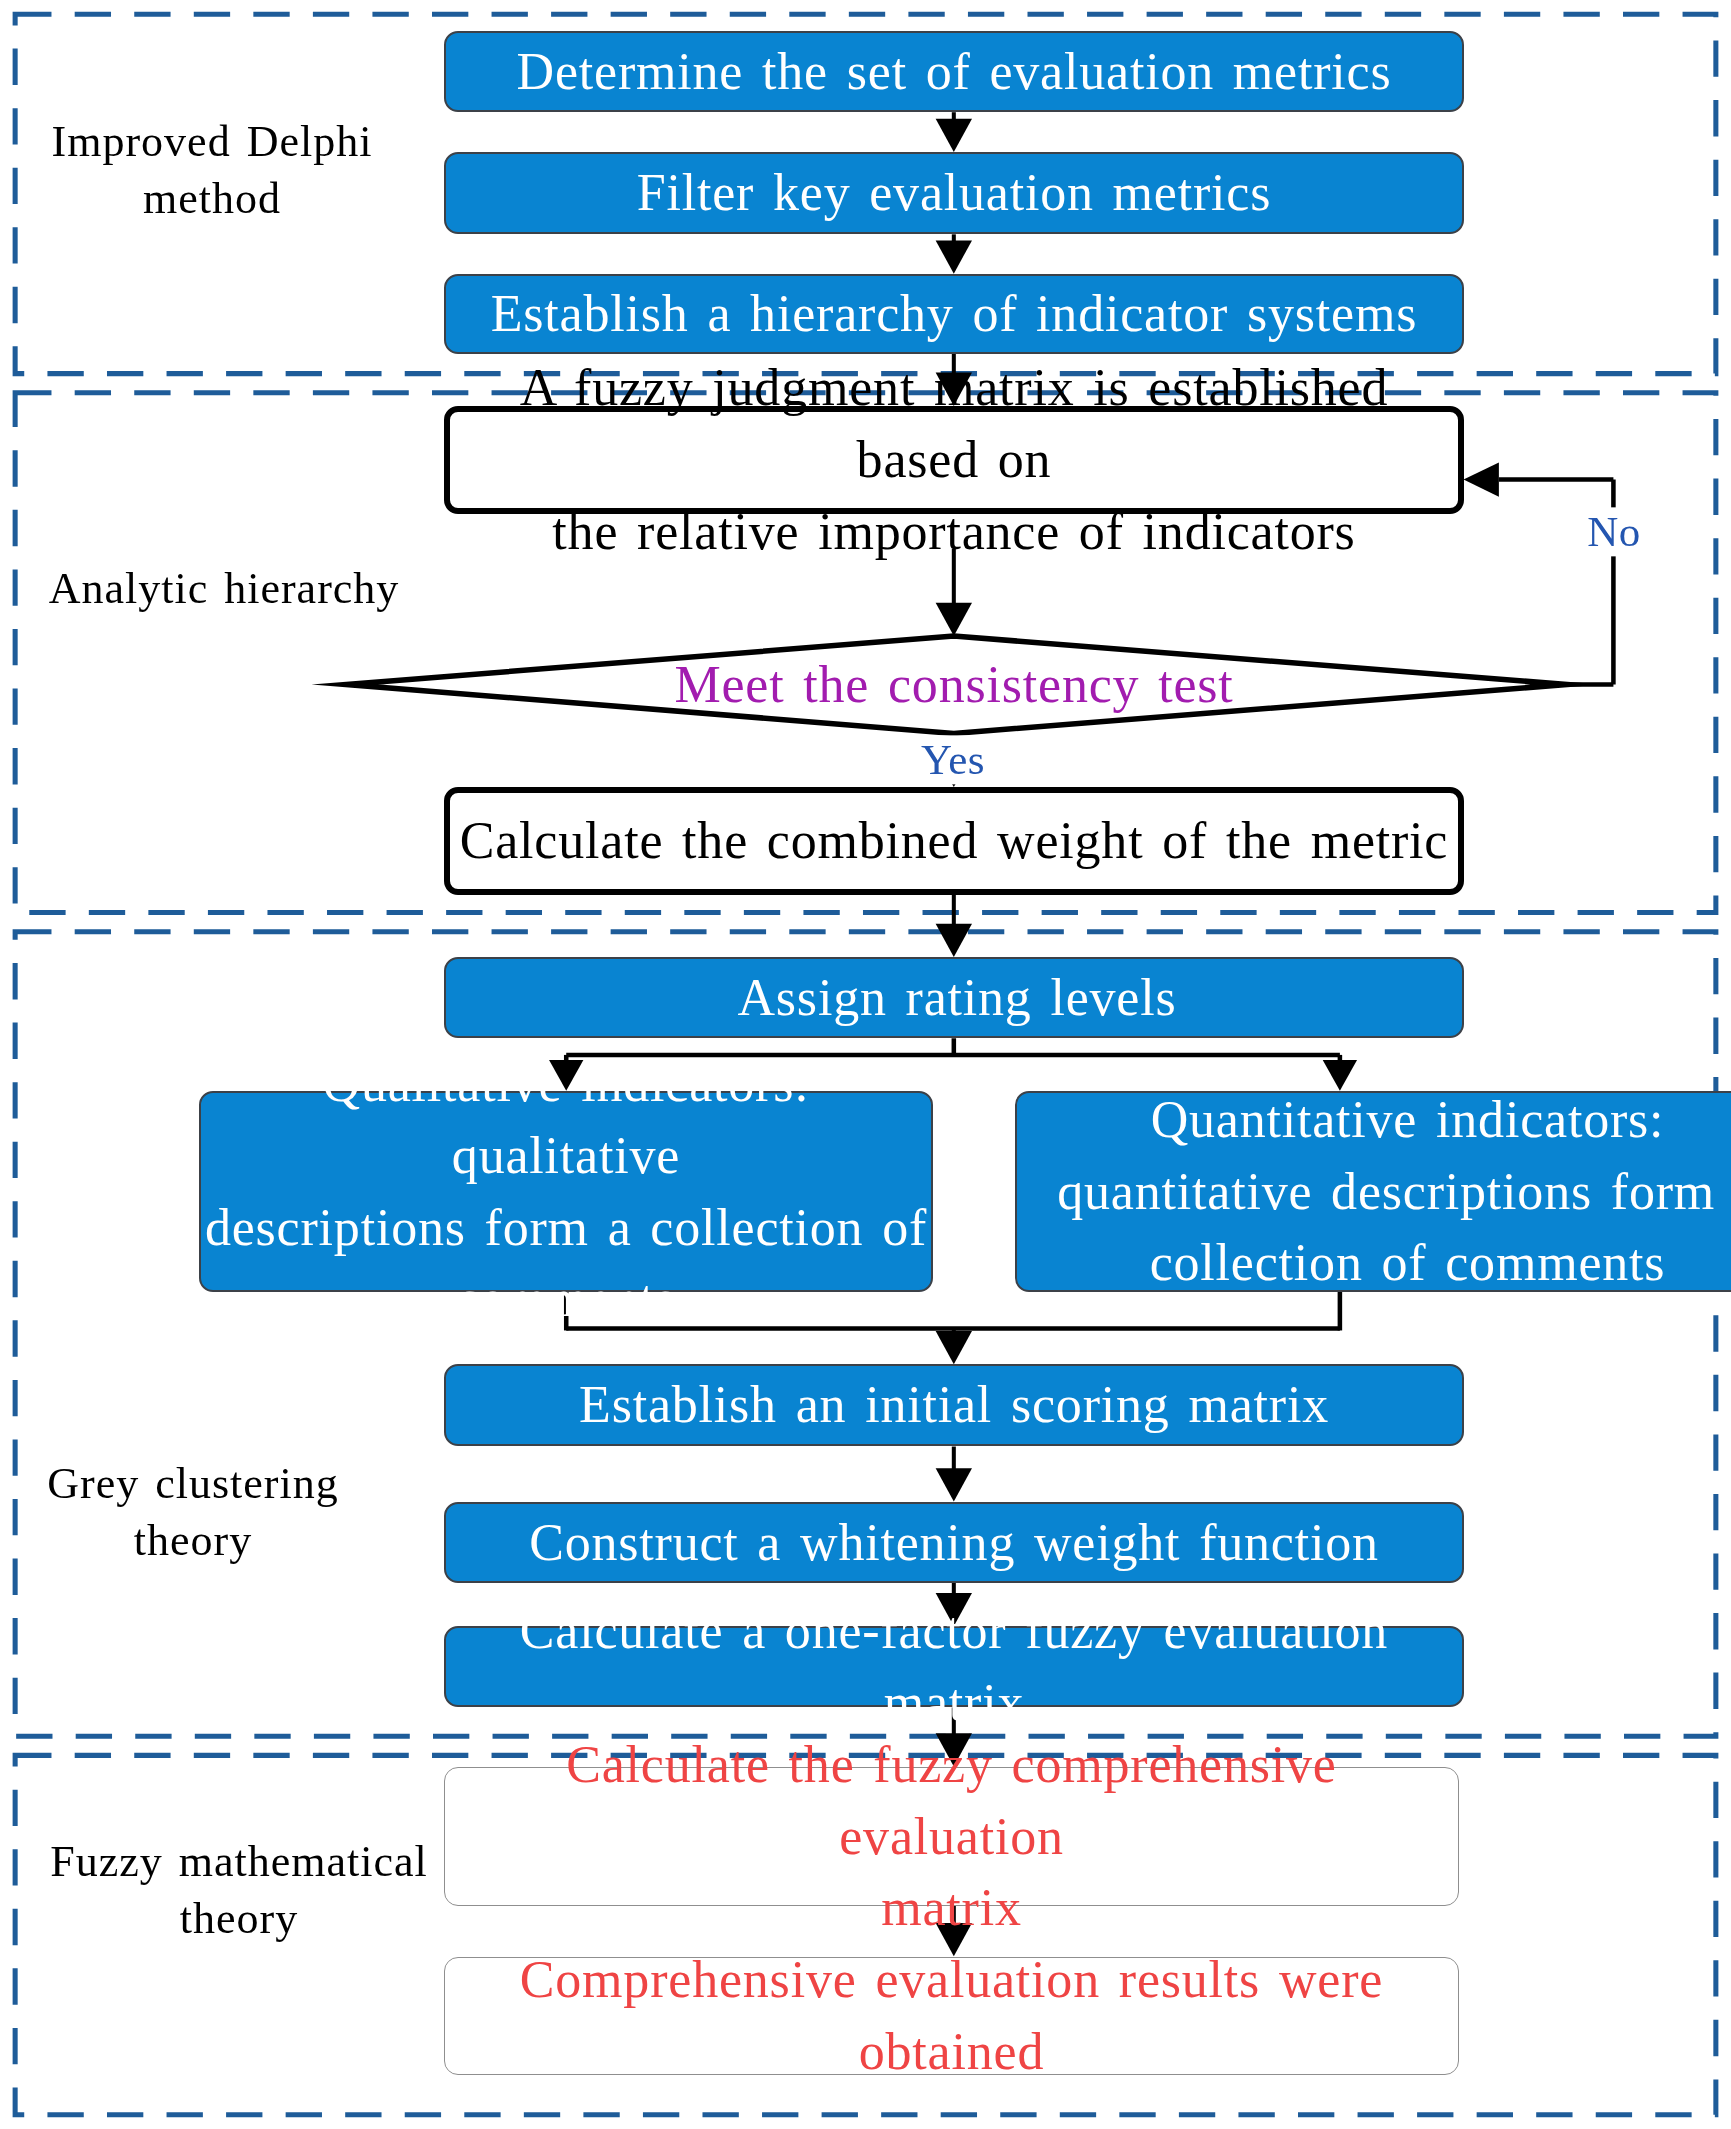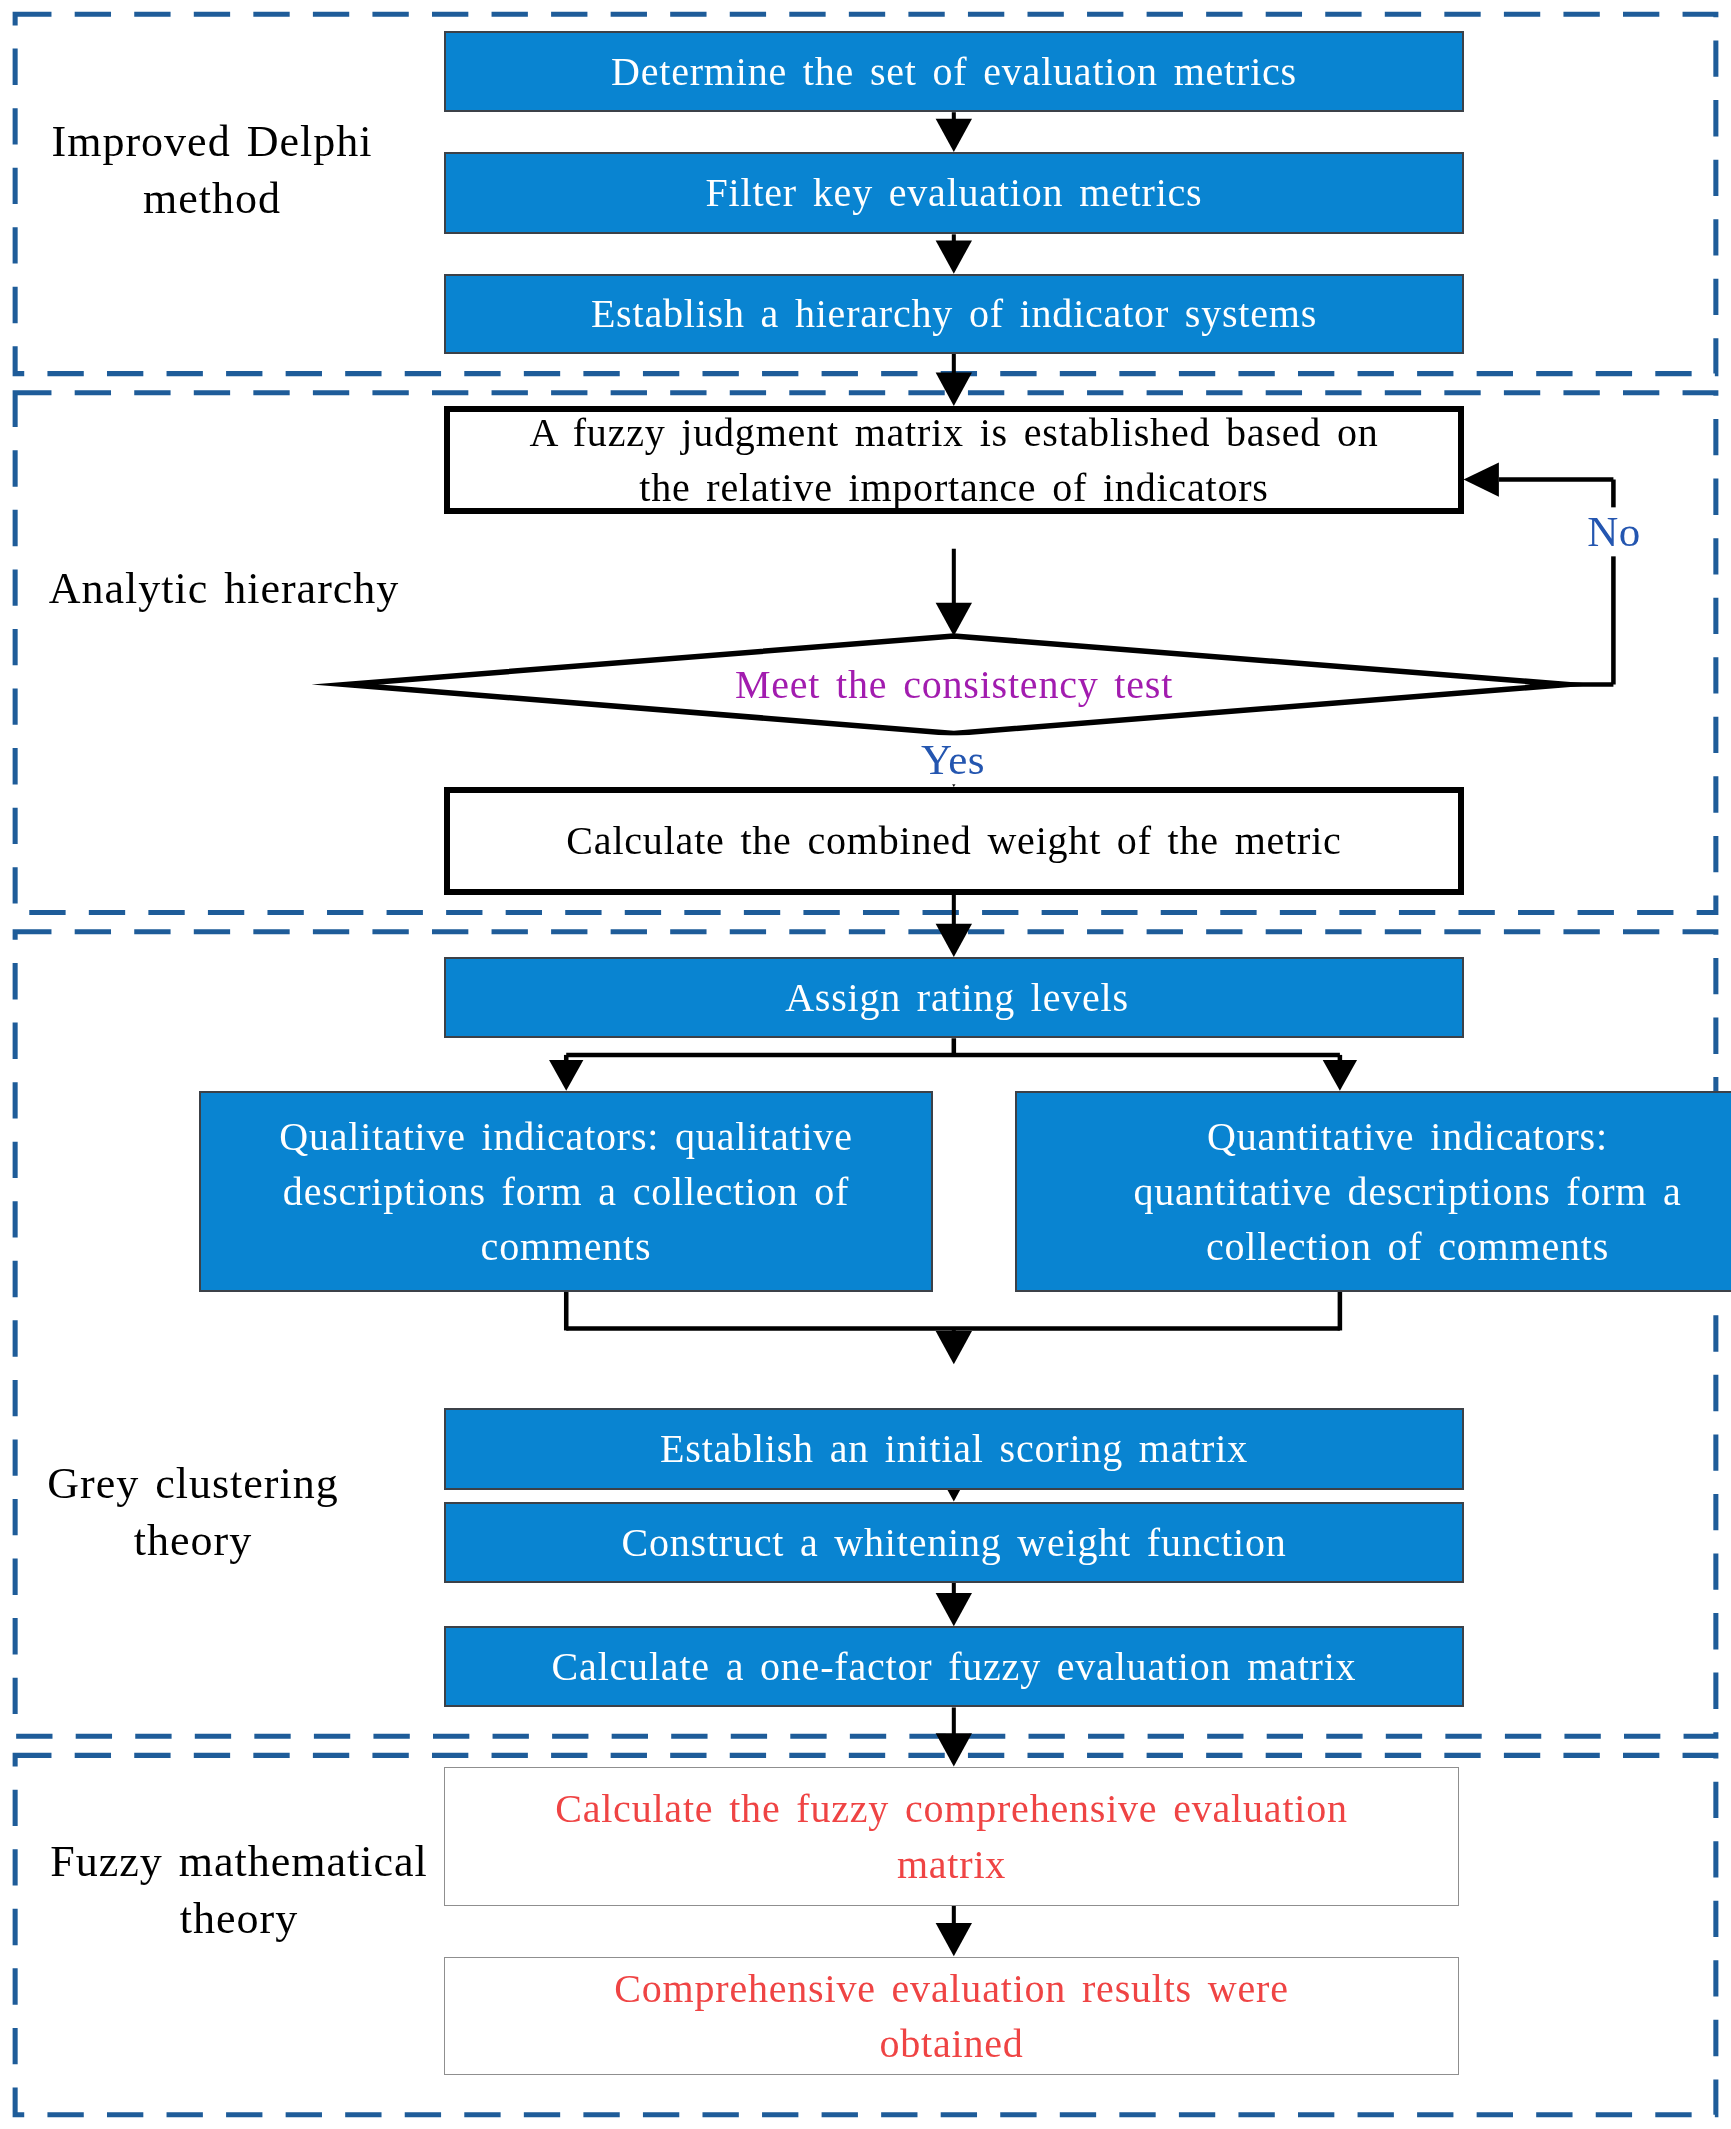--- a/index.html
+++ b/index.html
@@ -8,23 +8,24 @@
     width:1731px; height:2129px;
     background:#ffffff;
     font-family:"Liberation Serif","DejaVu Serif",serif;
     overflow:hidden;
   }
   #wires { position:absolute; left:0; top:0; z-index:1; }
   .node {
     position:absolute; z-index:2;
     display:flex; align-items:center; justify-content:center;
     text-align:center; box-sizing:border-box;
-    font-size:40px; line-height:1.38;
+    font-size:52px; line-height:1.38;
     letter-spacing:0.8px; word-spacing:5px;
     white-space:pre-line;
+    border-radius:14px;
   }
   .blue  { background:#0984D1; border:2px solid #3C4148; color:#ffffff; }
   .white-thick { background:#ffffff; border:6px solid #000000; color:#000000; }
   .white-thin  { background:#ffffff; border:1.5px solid #8f8f8f; color:#ef4444; }
   .diamond-label { background:transparent; color:#a21caf; z-index:3; }
   .sec-label {
     position:absolute; z-index:2; color:#000000;
     font-size:44px; line-height:1.3; letter-spacing:1px; word-spacing:4px;
     text-align:center; white-space:pre-line;
     transform:translate(-50%,-50%);
@@ -120,21 +121,21 @@
   <div class="edge-label" style="left:1614px; top:532px;">No</div>
   <div class="node white-thick" style="left:444px; top:787px; width:1020px; height:108px;">Calculate the combined weight of the metric</div>
 
   <div class="node blue" style="left:444px; top:957px; width:1020px; height:81px;padding-left:6px;">Assign rating levels</div>
   <div class="node blue" style="left:199px; top:1091px; width:734px; height:201px;">Qualitative indicators: qualitative
 descriptions form a collection of
 comments</div>
   <div class="node blue" style="left:1015px; top:1091px; width:785px; height:201px;">Quantitative indicators:
 quantitative descriptions form a
 collection of comments</div>
-  <div class="node blue" style="left:444px; top:1364px; width:1020px; height:82px;margin-top:44px;">Establish an initial scoring matrix</div>
+  <div class="node blue" style="left:444px; top:1364px; width:1020px; height:82px;">Establish an initial scoring matrix</div>
   <div class="node blue" style="left:444px; top:1502px; width:1020px; height:81px;">Construct a whitening weight function</div>
   <div class="node blue" style="left:444px; top:1626px; width:1020px; height:81px;">Calculate a one-factor fuzzy evaluation matrix</div>
 
   <div class="node white-thin" style="left:444px; top:1767px; width:1015px; height:139px;">Calculate the fuzzy comprehensive evaluation
 matrix</div>
   <div class="node white-thin" style="left:444px; top:1957px; width:1015px; height:118px;">Comprehensive evaluation results were
 obtained</div>
 
 </div>
 

